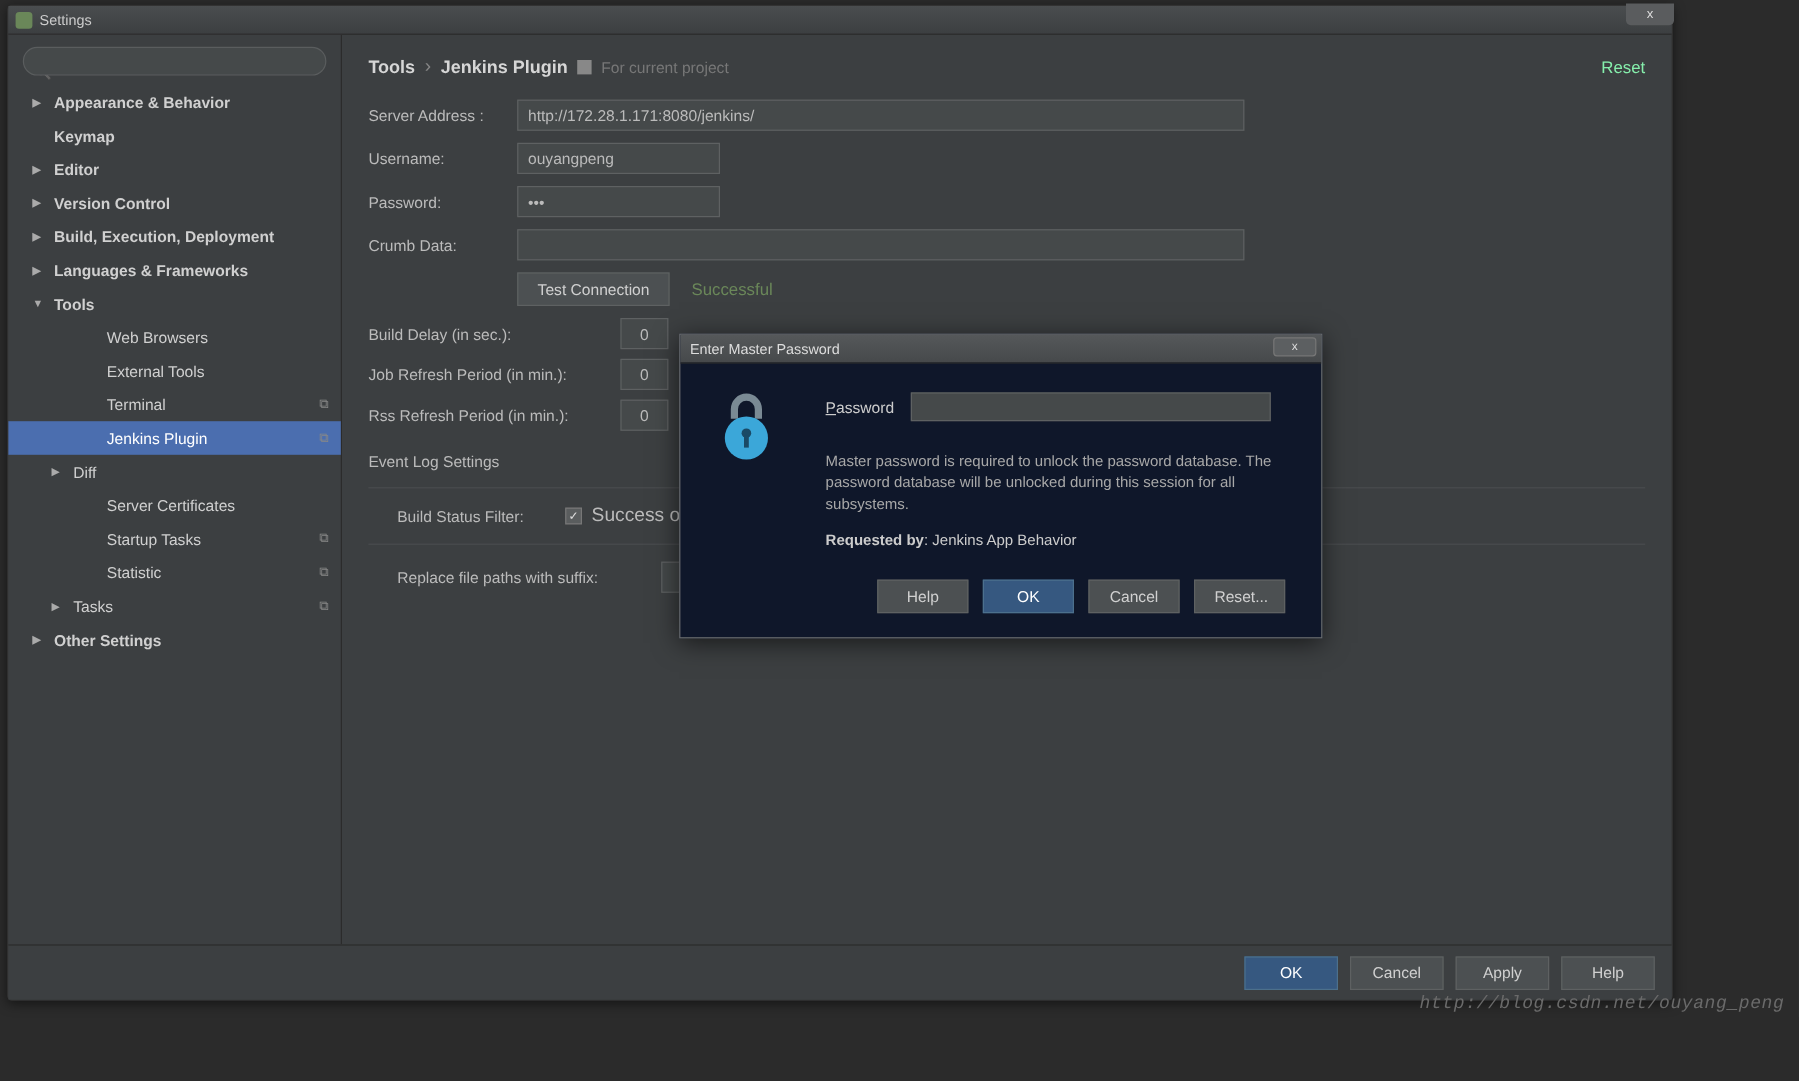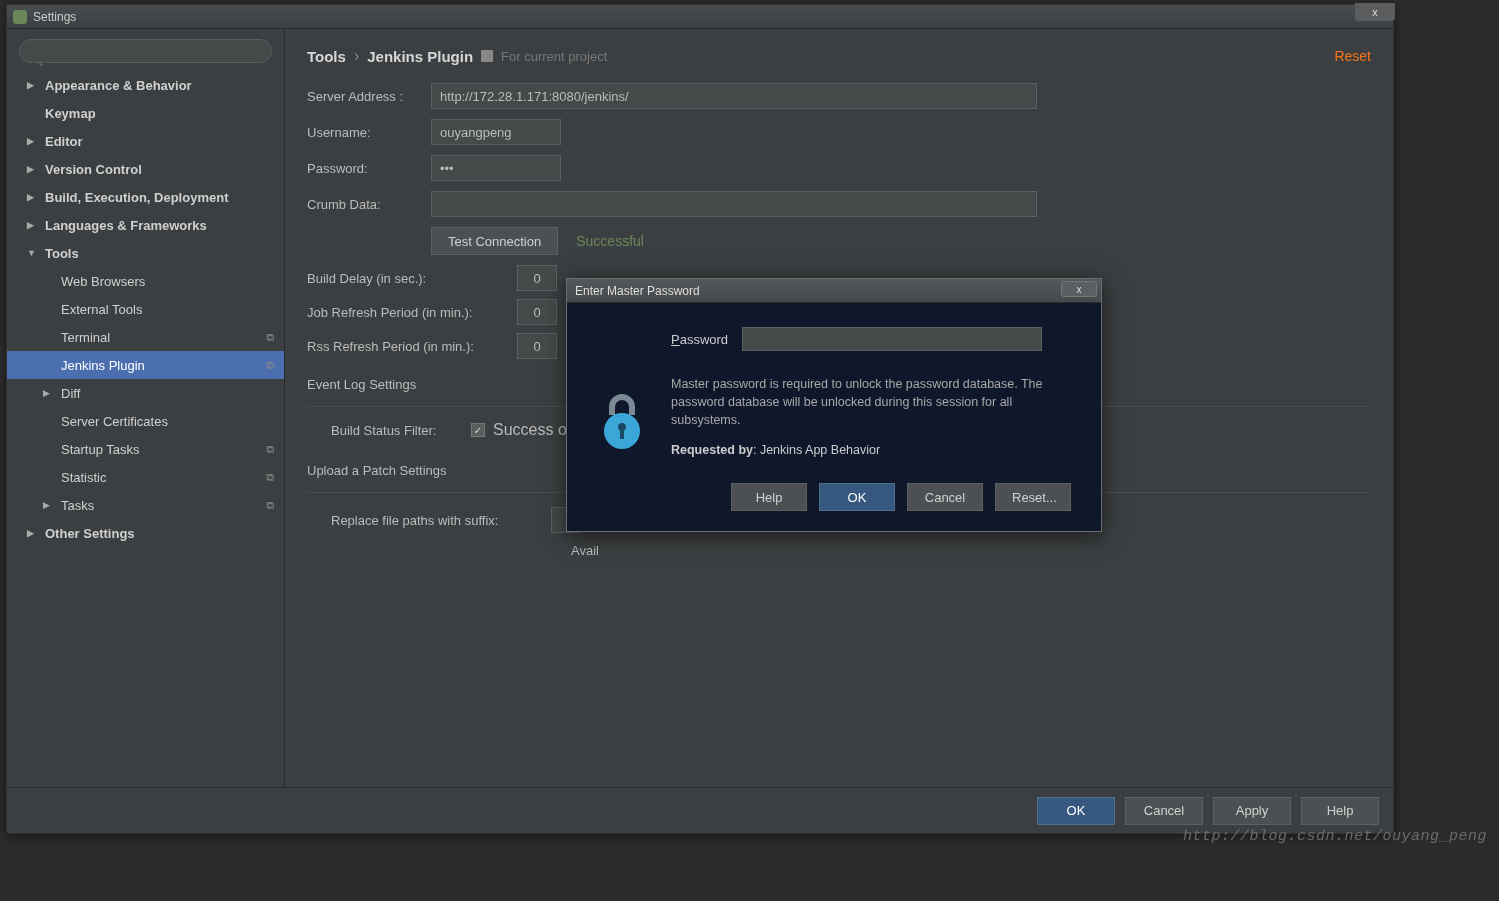--- a/index.html
+++ b/index.html
@@ -10,55 +10,55 @@
 .titlebar .title { font-size:12px; color:#cccccc; flex:1; }
 .close-pill { position:absolute; right:-2px; top:-2px; width:40px; height:18px; background:#5a5c5e; border-bottom-left-radius:4px; border-bottom-right-radius:4px; display:flex; align-items:center; justify-content:center; color:#ddd; font-size:11px; cursor:pointer; }
 .content { display:flex; height:calc(100% - 24px - 46px); }
 .sidebar { width:278px; background:#3c3f41; border-right:1px solid #2b2b2b; padding-top:10px; }
 .search-wrap { padding:0 12px 8px 12px; }
 .search { width:100%; height:24px; background:#45494a; border:1px solid #5a5d5e; border-radius:12px; padding:0 10px 0 26px; color:#bbb; font-size:12px; position:relative; }
 .search-icon { position:absolute; left:22px; top:14px; color:#888; font-size:12px; pointer-events:none; }
 .tree { font-size:13px; }
 .tree-item { display:flex; align-items:center; height:28px; padding:0 10px 0 20px; cursor:pointer; color:#d0d0d0; }
 .tree-item.bold { font-weight:600; }
-.tree-item.child { padding-left:54px; font-weight:400; }
+.tree-item.child { padding-left:82px; font-weight:400; }
 .tree-item.selected { background:#4b6eaf; color:#fff; }
 .tree-item .caret { width:12px; color:#aaa; margin-right:6px; font-size:9px; }
 .tree-item .caret.empty { visibility:hidden; }
 .tree-item .copy-icon { margin-left:auto; color:#888; font-size:11px; }
 .main { flex:1; padding:18px 22px; overflow:hidden; }
 .breadcrumb { display:flex; align-items:center; gap:8px; margin-bottom:18px; }
 .breadcrumb .bc { font-size:15px; font-weight:600; color:#d6d6d6; }
 .breadcrumb .sep { color:#888; }
 .breadcrumb .proj-icon { width:12px; height:12px; background:#888; display:inline-block; }
 .breadcrumb .hint { color:#777; font-size:13px; }
-.breadcrumb .reset { margin-left:auto; color:#f97316; font-size:14px; cursor:pointer; }
+.breadcrumb .reset { margin-left:auto; color:#86efac; font-size:14px; cursor:pointer; }
 .form-row { display:flex; align-items:center; margin-bottom:10px; }
 .form-row label { width:124px; font-size:13px; color:#bbbbbb; }
 .text-input { height:26px; background:#45494a; border:1px solid #5e6162; color:#bbbbbb; padding:0 8px; font-size:13px; }
 .text-input.wide { width:606px; }
-.text-input.mid { width:130px; }
+.text-input.mid { width:169px; }
 .text-input.small { width:40px; text-align:center; }
 .btn { height:28px; padding:0 16px; background:#4c5052; border:1px solid #5e6162; color:#d0d0d0; font-size:13px; cursor:pointer; }
 .btn.primary { background:#365880; border-color:#4c708c; color:#fff;text-align:center; }
 .status-ok { color:#6a8759; font-size:14px; margin-left:18px; }
 .section-label { font-size:13px; color:#bbbbbb; margin:18px 0 10px 0; }
 .section-divider { border-top:1px solid #4a4d4f; margin:14px 0; }
 .checkbox { width:14px; height:14px; background:#5a5d5e; border:1px solid #777; display:inline-flex; align-items:center; justify-content:center; color:#ddd; font-size:10px; margin-right:8px; }
 .indent { padding-left:24px; }
 .num-row { display:flex; align-items:center; margin-bottom:8px; }
 .num-row label { width:210px; font-size:13px; color:#bbbbbb; }
 .bottom-bar { position:absolute; bottom:0; left:0; right:0; height:46px; border-top:1px solid #2b2b2b; display:flex; align-items:center; justify-content:flex-end; gap:10px; padding:0 14px; background:#3c3f41; }
 .bottom-bar .btn { width:78px; }
 
 .dialog { position:absolute; left:566px; top:278px; width:536px; background:#0f172a; border:1px solid #6a6d6f; box-shadow:0 4px 20px rgba(0,0,0,.6); }
 .dialog-titlebar { height:24px; background:linear-gradient(#55585a,#46494b); display:flex; align-items:center; padding:0 8px; font-size:12px; color:#ddd; border-bottom:1px solid #2b2b2b; position:relative; }
 .dialog-close { position:absolute; right:4px; top:2px; width:36px; height:16px; background:#5c5f61; border:1px solid #777; border-radius:3px; display:flex; align-items:center; justify-content:center; font-size:10px; color:#ddd; cursor:pointer; }
 .dialog-body { padding:24px 30px 20px 30px; }
-.dialog-top { display:flex; gap:24px;align-items:flex-end; }
+.dialog-top { display:flex; gap:41px; }
 .lock-icon svg { width:50px; height:60px; }
 .pw-row { display:flex; align-items:center; gap:14px; margin-bottom:24px; }
 .pw-row label { font-size:13px; color:#cccccc; }
 .pw-row label u { text-decoration:underline; }
 .pw-input { width:300px; height:24px; background:#45494a; border:1px solid #5e6162; color:#bbb; padding:0 6px; }
 .dialog-text { font-size:12.5px; color:#a8a8a8; line-height:1.45; margin-bottom:14px; }
 .dialog-req { font-size:12.5px; color:#cccccc; }
 .dialog-req b { font-weight:600; }
 .dialog-buttons { display:flex; justify-content:flex-end; gap:12px; margin-top:26px; }
 .dialog-buttons .btn { width:76px; }
@@ -197,21 +197,20 @@
         </div>
 
       <div class="section-label">Event Log Settings</div>
       <div class="section-divider"></div>
       <div class="form-row indent">
         <label style="width:140px">Build Status Filter:</label>
         <span class="checkbox">✓</span>
         <span>Success or</span>
       </div>
 
-      <div class="section-label" style="margin-top:24px">Upload a Patch Settings</div>
       <div class="section-divider"></div>
       <div class="form-row indent">
         <label style="width:220px">Replace file paths with suffix:</label>
         <input class="text-input" style="width: 30px;">
       </div>
       <div class="indent" style="margin-left:240px;font-size:13px;color:#bbb">Avail</div>
     </div>
   </div>
 
   <div class="bottom-bar">

